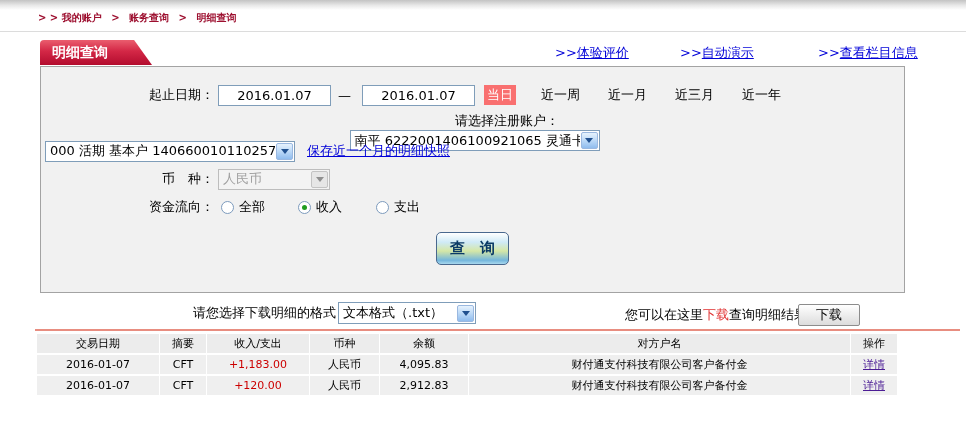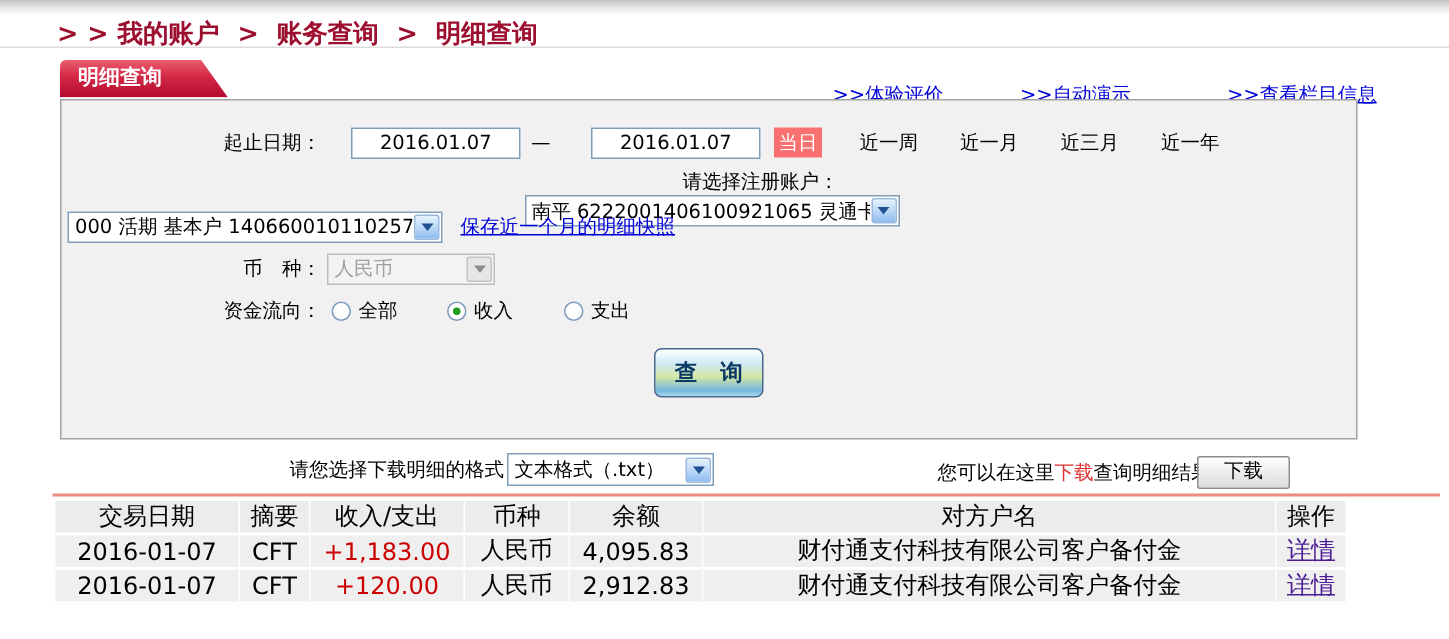--- a/index.html
+++ b/index.html
@@ -3,46 +3,46 @@
 <meta charset="utf-8">
 <style>
   * { margin:0; padding:0; box-sizing:border-box; }
   html,body { width:966px; height:426px; background:#fff; overflow:hidden;
     font-family:"DejaVu Sans","Liberation Sans",sans-serif; font-size:13px; color:#000; }
   .page { position:relative; width:966px; height:426px; }
 
   
   .topbar { position:absolute; top:0; left:0; width:966px; height:10px;
     background:linear-gradient(180deg,#c3c3c3 0%,#e9e9e9 55%,#ffffff 100%); }
-  .breadcrumb { position:absolute; top:11px; left:38px; color:#9d0f2f; font-weight:bold; font-size:17px; }
+  .breadcrumb { position:absolute; top:11px; left:38px; color:#9d0f2f; font-weight:bold; font-size:10px; }
   .breadcrumb a { color:#9d0f2f; text-decoration:none; cursor:pointer; }
   .breadcrumb .bsep { margin:0 6px; }
   .rule { position:absolute; top:31px; left:0; width:966px; height:1px; background:#dcdcdc; }
 
   
   .tab { position:absolute; top:40px; left:40px; width:112px; height:25px;
     background:linear-gradient(180deg,#ea5d6e 0%,#d32746 45%,#b30c2e 100%);
     clip-path:polygon(0 0, 84% 0, 100% 100%, 0 100%);
     border-radius:4px 0 0 0; color:#fff; font-weight:bold; font-size:14px;
     line-height:25px; padding-left:12px; }
 
-  .toplinks { position:absolute; top:54px; left:0; width:966px; height:18px; }
+  .toplinks { position:absolute; top:44px; left:0; width:966px; height:18px; }
   .toplink { position:absolute; color:#0000d8; font-size:13px; cursor:pointer; white-space:nowrap; }
   .toplink .lk { text-decoration:underline; }
   .toplink.l0 { left:555px; } .toplink.l1 { left:680px; } .toplink.l2 { left:818px; }
 
   
   .panel { position:absolute; top:66px; left:40px; width:865px; height:227px;
     background:#f1f1f1; border:1px solid #a3a3a3; }
   .frow { position:absolute; left:0; width:100%; height:22px; display:flex; align-items:center; }
   .flabel { display:inline-block; width:173px; text-align:right; flex:none; }
   .r1 { top:17px; } .r2 { top:45px;flex-direction:column; } .r3 { top:73px; } .r4 { top:101px; } .r5 { top:129px; }
 
   .dateinput { width:113px; height:21px; border:1px solid #7f9db9; background:#fff;
-    text-align:center; font:13px "DejaVu Sans","Liberation Sans",sans-serif; margin-left:20px; }
+    text-align:center; font:13px "DejaVu Sans","Liberation Sans",sans-serif; margin-left:4px; }
   .dash { margin:0 7px; }
   .range { margin-left:22px; padding:1px 3px; cursor:pointer; color:#000; }
   .range.first { margin-left:9px; }
   .range.active { background:#f97070; color:#fff; }
   .range.plain { background:transparent; }
 
   .combo { height:21px; margin-left:4px; background:#fff; border:1px solid #7f9db9;
     display:flex; align-items:center; position:relative; cursor:pointer; }
   .combo .ctext { padding-left:4px; white-space:nowrap; overflow:hidden; flex:1; }
   .combo .arrow { width:17px; height:17px; margin:1px; flex:none; border-radius:2px;
@@ -77,21 +77,21 @@
   .dlhint { position:absolute; top:306px; left:625px; white-space:nowrap; }
   .dlhint .red { color:#e03030; }
   .dlbtn { position:absolute; top:304px; left:798px; width:62px; height:22px;
     border:1px solid #8c8c8c; border-radius:2px; background:linear-gradient(180deg,#ffffff,#dcdcdc);
     text-align:center; line-height:20px; font-size:13px; cursor:pointer; }
 
   .salmon { position:absolute; top:329px; left:35px; width:925px; height:2px; background:#e88d80; }
 
   
   table.results { position:absolute; top:334px; left:37px; width:861px;
-    border-collapse:separate; border-spacing:0; table-layout:fixed; font-size:16px; }
+    border-collapse:separate; border-spacing:0; table-layout:fixed; font-size:11px; }
   table.results td { height:21px; text-align:center; background:#efefef; padding:0;
     border-bottom:2px solid #fff; border-right:1px solid #fff; overflow:hidden; white-space:nowrap; }
   table.results tr.hdr td { background:#ececec; }
   td.amount { color:#cc0000; }
   td .dlink { color:#4c1d95; text-decoration:underline; cursor:pointer; }
   col.c-date{width:123px;} col.c-sum{width:47px;} col.c-amt{width:103px;}
   col.c-cur{width:70px;} col.c-bal{width:89px;} col.c-cp{width:382px;} col.c-act{width:47px;}
 </style>
 </head>
 <body>

